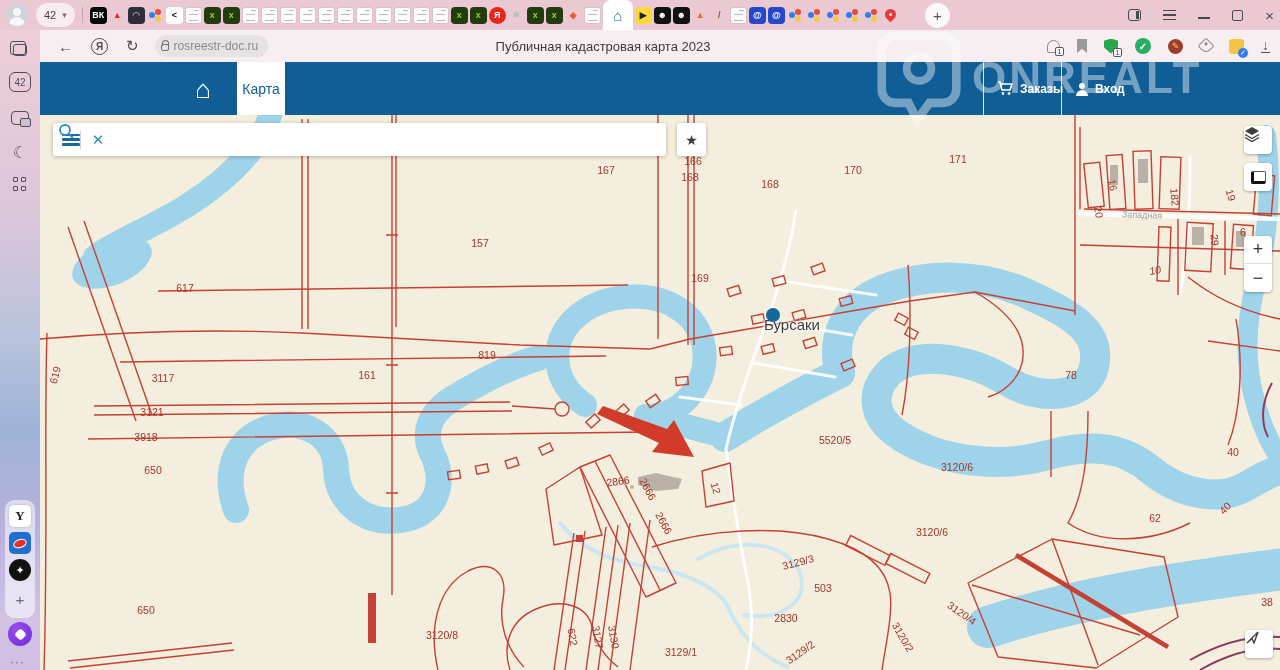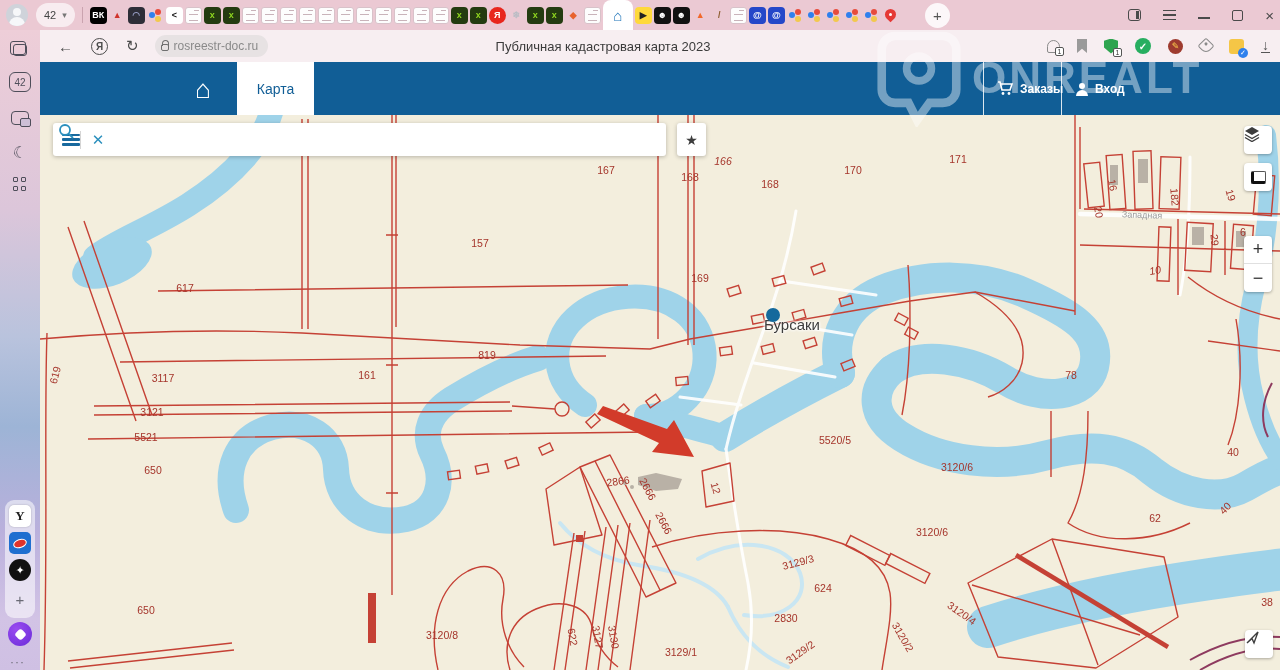--- a/index.html
+++ b/index.html
@@ -117,21 +117,21 @@
   .dk-star { background:#111; color:#fff; border-radius:50%; font-size:11px; }
   .dk-plus { color:#6a6a75; font-size:15px; }
   .dk-alice { position:absolute; left:8px; top:592px; width:24px; height:24px; border-radius:50%;
     background:radial-gradient(circle at 35% 30%,#9a4df0,#6a2bd9); display:flex; align-items:center; justify-content:center; }
   .dk-alice i { width:9px; height:9px; background:#fff; border-radius:3px; transform:rotate(45deg); }
   .sb-dots { position:absolute; left:10px; top:625px; color:#6a6a75; font-size:12px; letter-spacing:1px; }
 
   
   #navbar { position:absolute; left:40px; top:62px; width:1240px; height:53px; background:#115e96; z-index:10; }
   .home-ico { position:absolute; left:155px; top:14px; color:#fff; font-size:26px; cursor:pointer; line-height:1; }
-  .map-tab { position:absolute; left:197px; top:0; width:77px; height:53px; background:#fff;
+  .map-tab { position:absolute; left:197px; top:0; width:48px; height:53px; background:#fff;
     color:#115e96; font-size:14px; display:flex; align-items:center; justify-content:center; cursor:pointer; }
   .nav-sep { position:absolute; top:0; width:1px; height:53px; background:rgba(255,255,255,.85); }
   .nav-link { position:absolute; top:0; height:53px; display:flex; align-items:center; gap:6px;
     color:#fff; font-size:12px; font-weight:bold; cursor:pointer; }
 
   
   #watermark { position:absolute; left:876px; top:26px; width:404px; height:104px; z-index:60;
     pointer-events:none; display:flex; align-items:center; gap:10px; }
   #watermark .wm-text .l1 { font-size:44px; font-weight:bold; letter-spacing:3px; color:rgba(255,255,255,.42); line-height:1; }
   #watermark .wm-text .l2 { font-size:17px; letter-spacing:8.5px; color:rgba(255,255,255,.38); margin-top:6px; }
@@ -477,30 +477,30 @@
     <polygon points="563,291 627,314 634,305 654,342 612,337 619,328 557,299" fill="#d23b2a"></polygon>
   </svg>
 
   <div id="marker-dot" style="left:733px; top:200px"></div>
   <div id="map-labels">
       <span class="map-label" style="left: 566px; top: 55px;">167</span>
       <span class="map-label" style="left: 650px; top: 62px;">168</span>
       <span class="map-label" style="left: 730px; top: 69px;">168</span>
       <span class="map-label" style="left: 813px; top: 55px;">170</span>
       <span class="map-label" style="left: 918px; top: 44px;">171</span>
-      <span class="map-label" style="left: 683px; top: 46px; font-style: italic;">166</span>
+      <span class="map-label" style="left: 653px; top: 46px;">166</span>
       <span class="map-label" style="left: 440px; top: 128px;">157</span>
       <span class="map-label" style="left: 660px; top: 163px;">169</span>
       <span class="map-label" style="left: 145px; top: 173px;">617</span>
       <span class="map-label" style="left: 15px; top: 260px; transform: translate(-50%, -50%) rotate(-75deg);">619</span>
       <span class="map-label" style="left: 327px; top: 260px;">161</span>
       <span class="map-label" style="left: 447px; top: 240px;">819</span>
       <span class="map-label" style="left: 123px; top: 263px;">3117</span>
       <span class="map-label" style="left: 112px; top: 297px;">3121</span>
-      <span class="map-label" style="left: 106px; top: 322px;">5521</span>
+      <span class="map-label" style="left: 106px; top: 322px;">3918</span>
       <span class="map-label" style="left: 113px; top: 355px;">650</span>
       <span class="map-label" style="left: 106px; top: 495px;">650</span>
       <span class="map-label" style="left: 578px; top: 366px; transform: translate(-50%, -50%) rotate(-8deg);">2866</span>
       <span class="map-label" style="left: 608px; top: 374px; transform: translate(-50%, -50%) rotate(62deg);">2666</span>
       <span class="map-label" style="left: 624px; top: 408px; transform: translate(-50%, -50%) rotate(62deg);">2666</span>
       <span class="map-label" style="left: 676px; top: 373px; transform: translate(-50%, -50%) rotate(75deg);">12</span>
       <span class="map-label" style="left: 795px; top: 325px;">5520/5</span>
       <span class="map-label" style="left: 917px; top: 352px;">3120/6</span>
       <span class="map-label" style="left: 892px; top: 417px;">3120/6</span>
       <span class="map-label" style="left: 1031px; top: 260px;">78</span>
@@ -510,21 +510,21 @@
       <span class="map-label" style="left: 1185px; top: 393px; transform: translate(-50%, -50%) rotate(-45deg);">40</span>
       <span class="map-label" style="left: 1227px; top: 487px;">38</span>
       <span class="map-label" style="left: 402px; top: 520px;">3120/8</span>
       <span class="map-label" style="left: 863px; top: 522px; transform: translate(-50%, -50%) rotate(60deg);">3120/2</span>
       <span class="map-label" style="left: 922px; top: 498px; transform: translate(-50%, -50%) rotate(35deg);">3120/4</span>
       <span class="map-label" style="left: 533px; top: 522px; transform: translate(-50%, -50%) rotate(80deg);">622</span>
       <span class="map-label" style="left: 558px; top: 522px; transform: translate(-50%, -50%) rotate(80deg);">3127</span>
       <span class="map-label" style="left: 574px; top: 522px; transform: translate(-50%, -50%) rotate(80deg);">3130</span>
       <span class="map-label" style="left: 641px; top: 537px;">3129/1</span>
       <span class="map-label" style="left: 758px; top: 447px; transform: translate(-50%, -50%) rotate(-15deg);">3129/3</span>
-      <span class="map-label" style="left: 783px; top: 473px;">624</span>
+      <span class="map-label" style="left: 783px; top: 473px;">503</span>
       <span class="map-label" style="left: 746px; top: 503px;">2830</span>
       <span class="map-label" style="left: 760px; top: 537px; transform: translate(-50%, -50%) rotate(-35deg);">3129/2</span>
       <span class="map-label" style="left: 1073px; top: 70px; transform: translate(-50%, -50%) rotate(80deg);">16</span>
       <span class="map-label" style="left: 1059px; top: 97px; transform: translate(-50%, -50%) rotate(80deg);">20</span>
       <span class="map-label" style="left: 1135px; top: 82px; transform: translate(-50%, -50%) rotate(85deg);">182</span>
       <span class="map-label" style="left: 1191px; top: 80px; transform: translate(-50%, -50%) rotate(75deg);">19</span>
       <span class="map-label" style="left: 1175px; top: 125px; transform: translate(-50%, -50%) rotate(85deg);">29</span>
       <span class="map-label" style="left: 1203px; top: 117px;">6</span>
       <span class="map-label" style="left: 1115px; top: 155px; transform: translate(-50%, -50%) rotate(-10deg); font-style: italic;">10</span>
       <span class="map-label" style="left: 752px; top: 209px; font-size: 15px; color: rgb(61, 61, 61); text-shadow: rgb(255, 255, 255) 0px 0px 3px, rgb(255, 255, 255) 0px 0px 3px, rgb(255, 255, 255) 0px 0px 4px;">Бурсаки</span>

